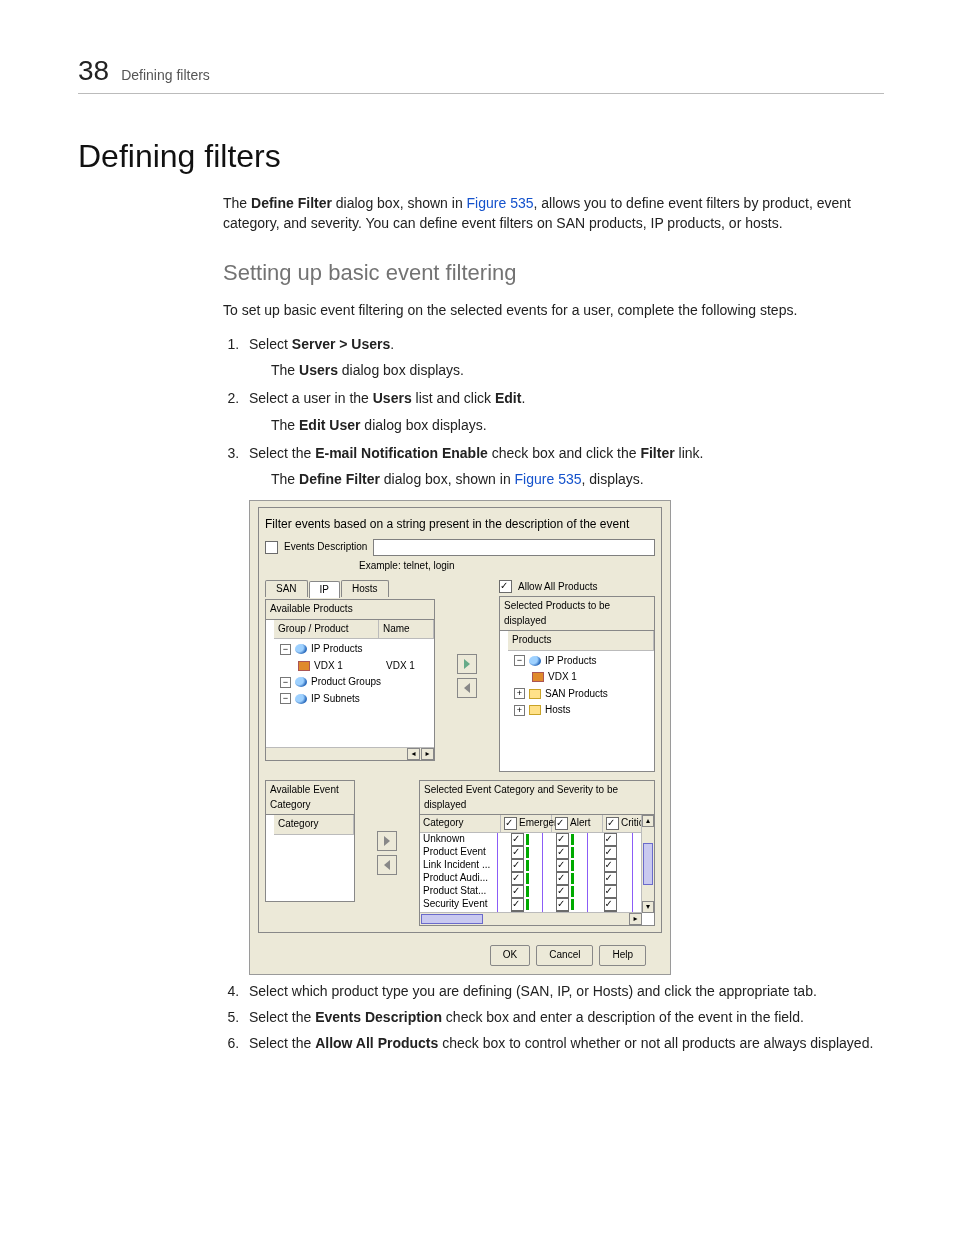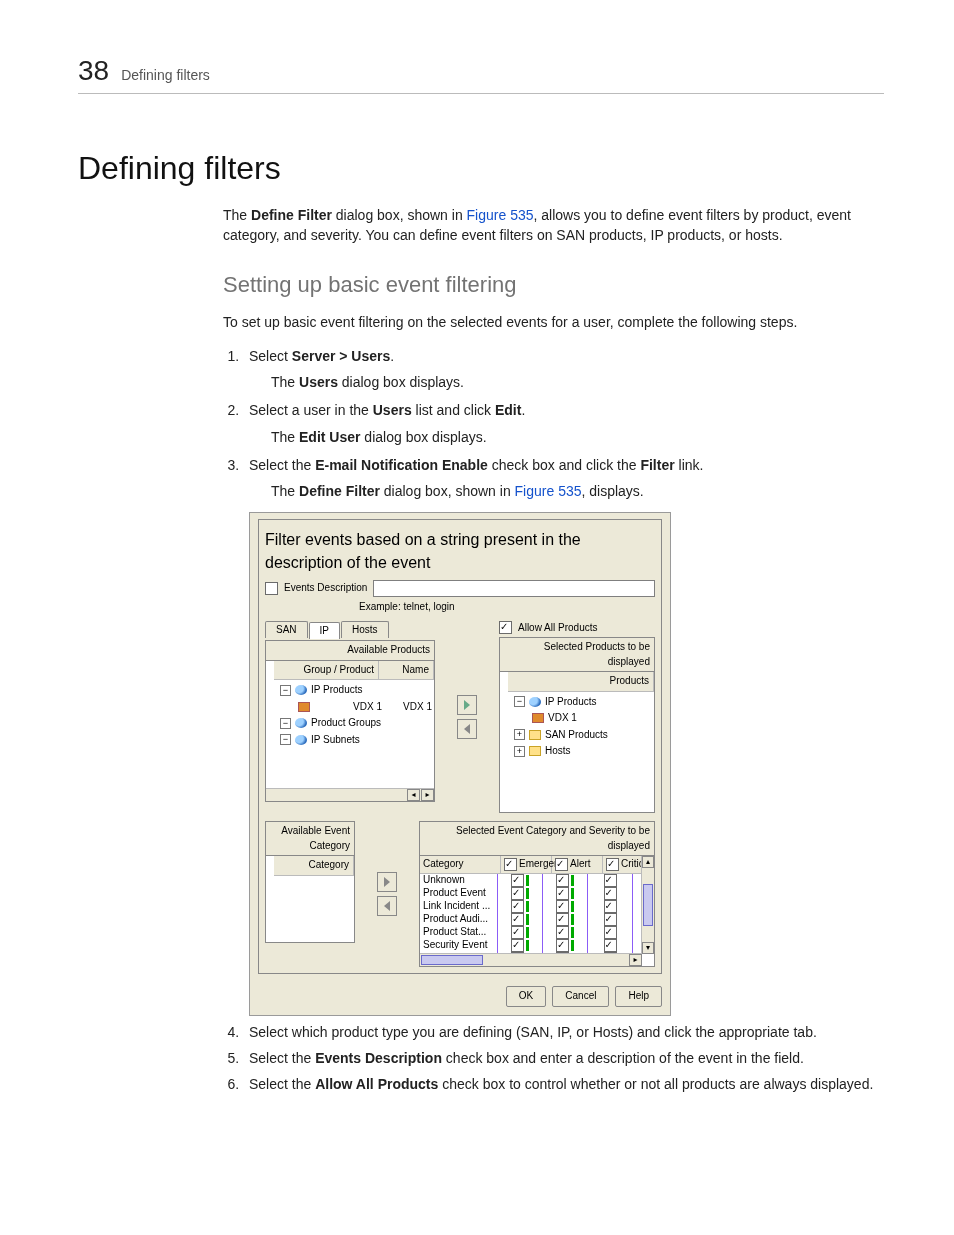--- a/index.html
+++ b/index.html
@@ -16,21 +16,21 @@
     box-sizing: border-box;
     padding: 55px 70px 60px 78px;
     position: relative;
   }
   .running-head {
     display: flex;
     align-items: baseline;
     gap: 12px;
     border-bottom: 1px solid #bbb;
     padding-bottom: 6px;
-    margin-bottom: 56px;
+    margin-bottom: 44px;
   }
   .running-head .chapno {
     font-size: 28px;
     font-weight: 400;
     font-family: "Arial Narrow", Arial, sans-serif;
   }
   .running-head .chaptxt {
     font-size: 14px;
     color: #555;
   }
@@ -103,21 +103,21 @@
   .tab.active {
     background: #fff;
     position: relative;
     top: 1px;
   }
   .tabpanel {
     border: 1px solid #888;
     background: #ece9d8;
     padding: 6px;
   }
-  .hint { font-size: 16px; margin: 2px 0 6px 0; }
+  .hint { font-size: 12px; margin: 2px 0 6px 0; }
   .row { display:flex; align-items:center; gap:6px; margin: 3px 0; }
   .chk {
     width: 11px; height: 11px;
     border: 1px solid #6b6b6b;
     background: #fff;
     display: inline-block;
     position: relative;
     flex: none;
   }
   .chk.checked::after {
@@ -134,21 +134,20 @@
     flex: 1;
   }
   .example {
     font-size: 10px;
     margin: 2px 0 6px 94px;
   }
 
   .two-col {
     display: flex;
     gap: 22px;
-    text-align: right;
   }
   .leftcol { width: 170px; }
   .rightcol { flex: 1; }
 
   .innertabs { display:flex; gap:1px; margin-bottom:2px; }
   .innertabs .itab {
     border:1px solid #888; border-bottom:none;
     padding: 1px 10px;
     background:#ece9d8;
     font-size:10px;
@@ -278,21 +277,21 @@
   .hscroll2 .spacer { flex:1; }
   .hscroll2 .arrow {
     width:11px;height:10px;background:#ece9d8;
     border:1px solid #888; display:flex;
     align-items:center; justify-content:center;
     font-size:8px;
   }
 
   .dlg-btns {
     display:flex; gap:6px; justify-content:flex-end;
-    padding: 6px 8px 8px 0;
+    padding: 6px 24px 8px 0;
   }
   .dlg-btn {
     border:1px solid #888;
     background:#ece9d8;
     font-size:10px;
     padding: 2px 12px;
     border-radius:2px;
   }
 </style>
 </head>

